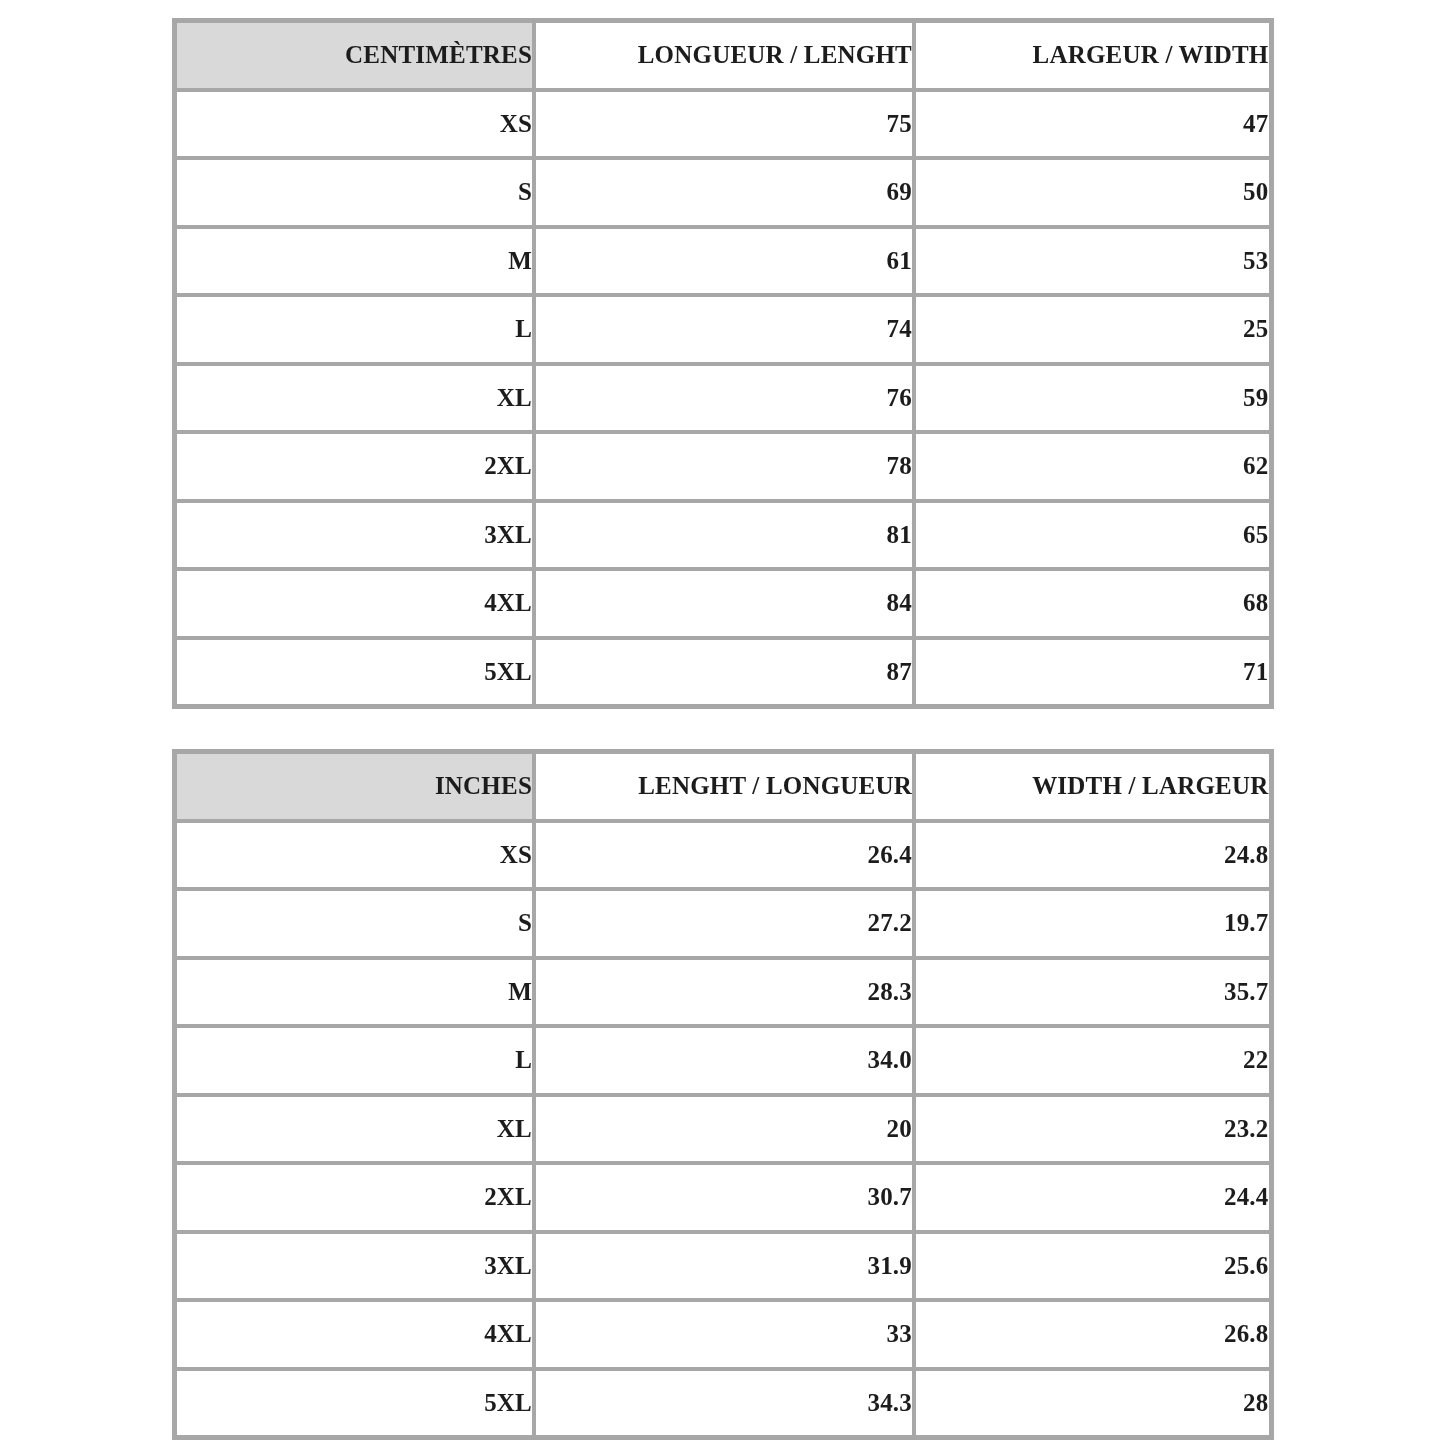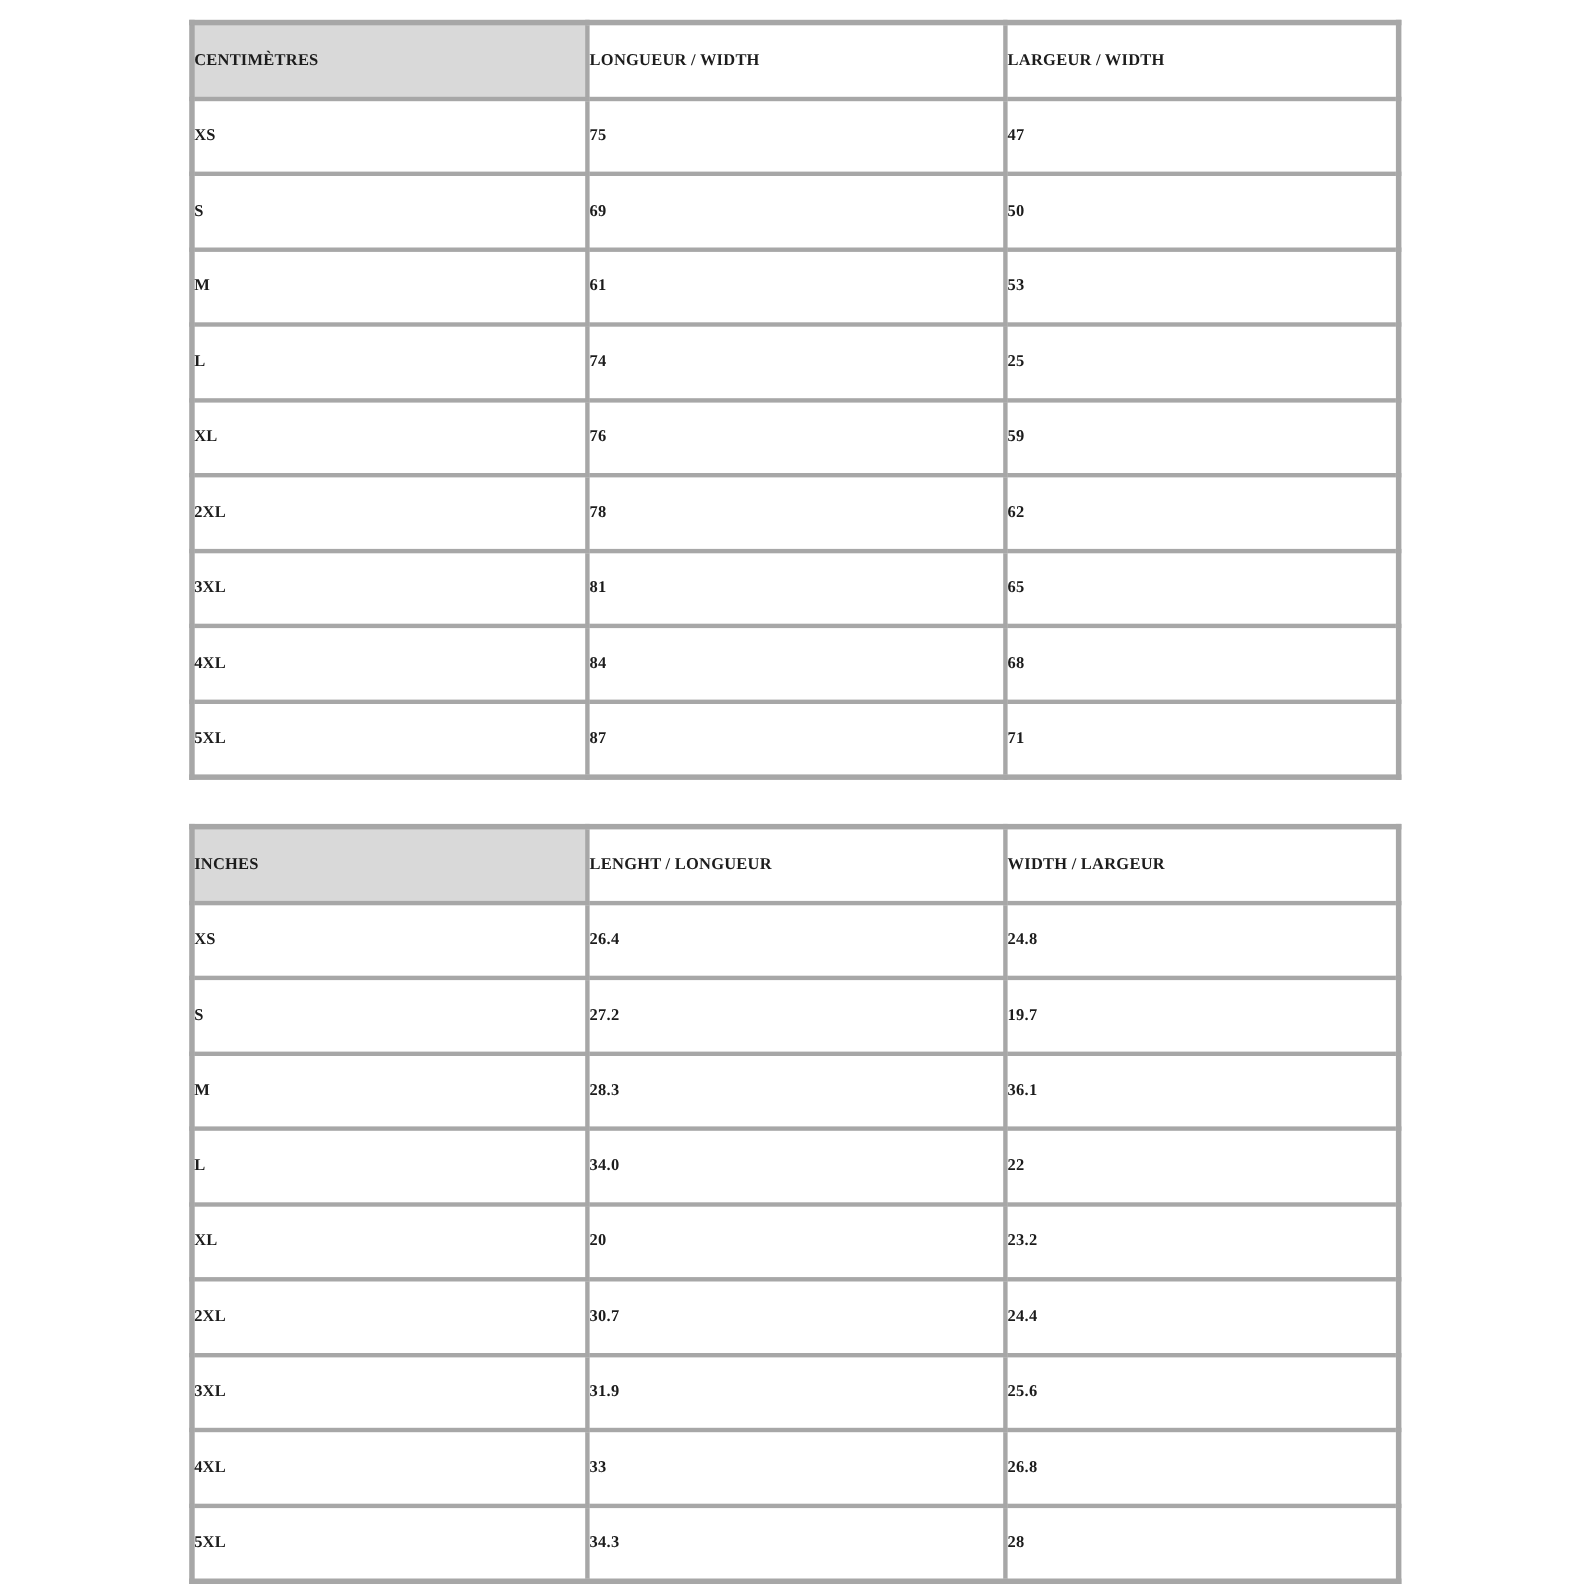--- a/index.html
+++ b/index.html
@@ -29,24 +29,24 @@
     background: #ffffff;
   }
   table.size-table + table.size-table {
     margin-top: 40px;
   }
   .size-table th,
   .size-table td {
     border: 4px solid #a7a7a7;
     height: 64.5px;
     padding: 0;
-    text-align: left;
+    text-align: right;
     vertical-align: middle;
     font-weight: bold;
-    font-size: 15px;
+    font-size: 25px;
     color: #1c1c1c;
     letter-spacing: 0.2px;
   }
   .size-table th.unit-cell {
     background: #d9d9d9;
   }
   col.c1 { width: 360px; }
   col.c2 { width: 380px; }
   col.c3 { width: 357px; }
 </style>
@@ -57,21 +57,21 @@
 
   <table class="size-table">
     <colgroup>
         <col class="c1">
         <col class="c2">
         <col class="c3">
       </colgroup>
     <thead>
       <tr>
         <th class="unit-cell">CENTIMÈTRES</th>
-        <th>LONGUEUR / WIDTH</th>
+        <th>LONGUEUR / LENGHT</th>
         <th>LARGEUR / WIDTH</th>
       </tr>
     </thead>
     <tbody>
         <tr>
           <td>XS</td>
           <td>75</td>
           <td>47</td>
         </tr>
         <tr>
@@ -137,21 +137,21 @@
           <td>24.8</td>
         </tr>
         <tr>
           <td>S</td>
           <td>27.2</td>
           <td>19.7</td>
         </tr>
         <tr>
           <td>M</td>
           <td>28.3</td>
-          <td>36.1</td>
+          <td>35.7</td>
         </tr>
         <tr>
           <td>L</td>
           <td>34.0</td>
           <td>22</td>
         </tr>
         <tr>
           <td>XL</td>
           <td>20</td>
           <td>23.2</td>

